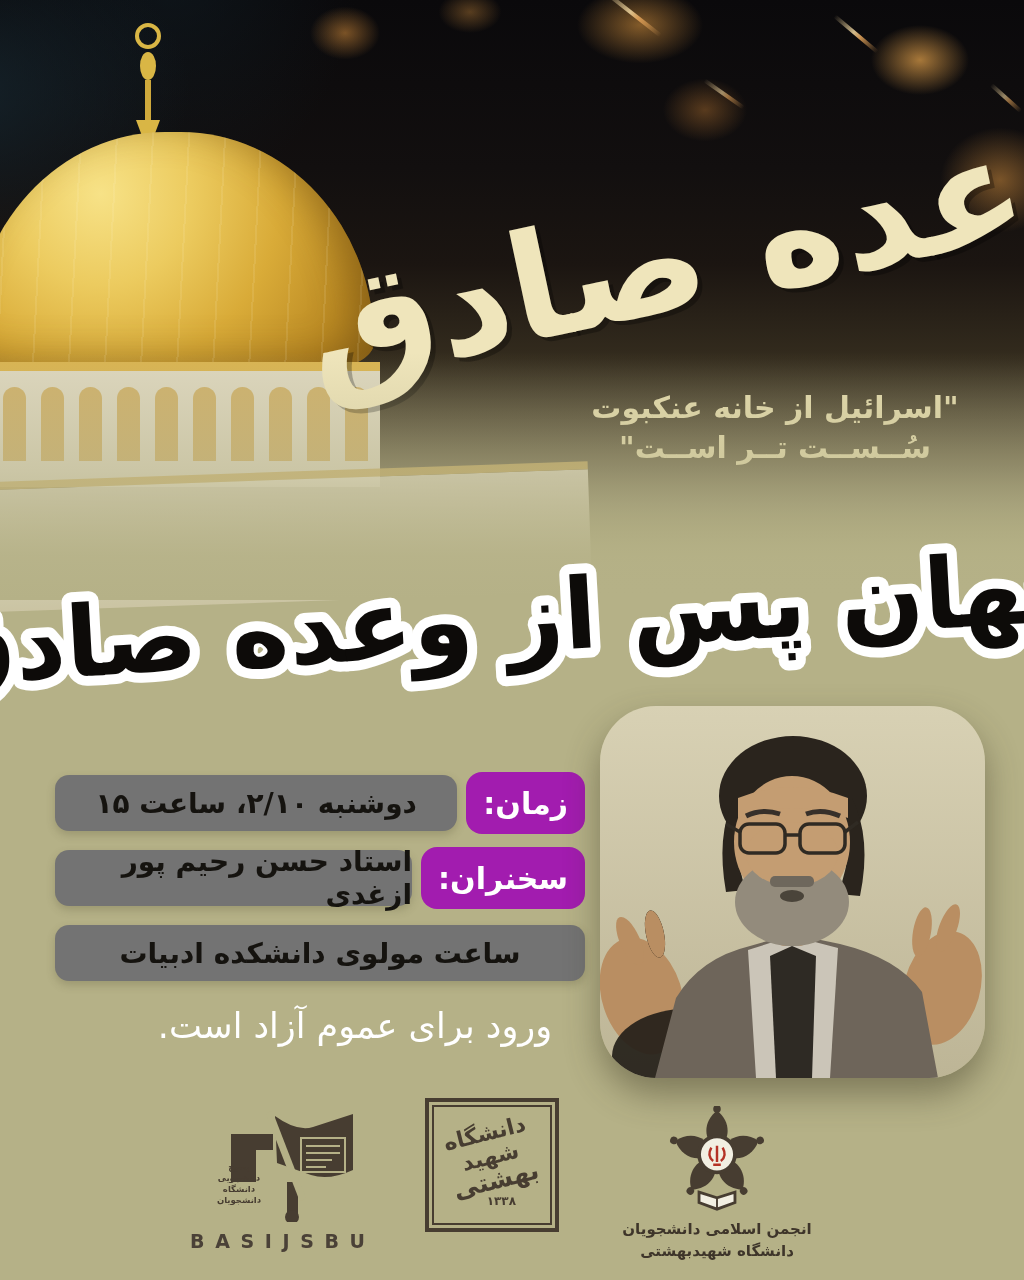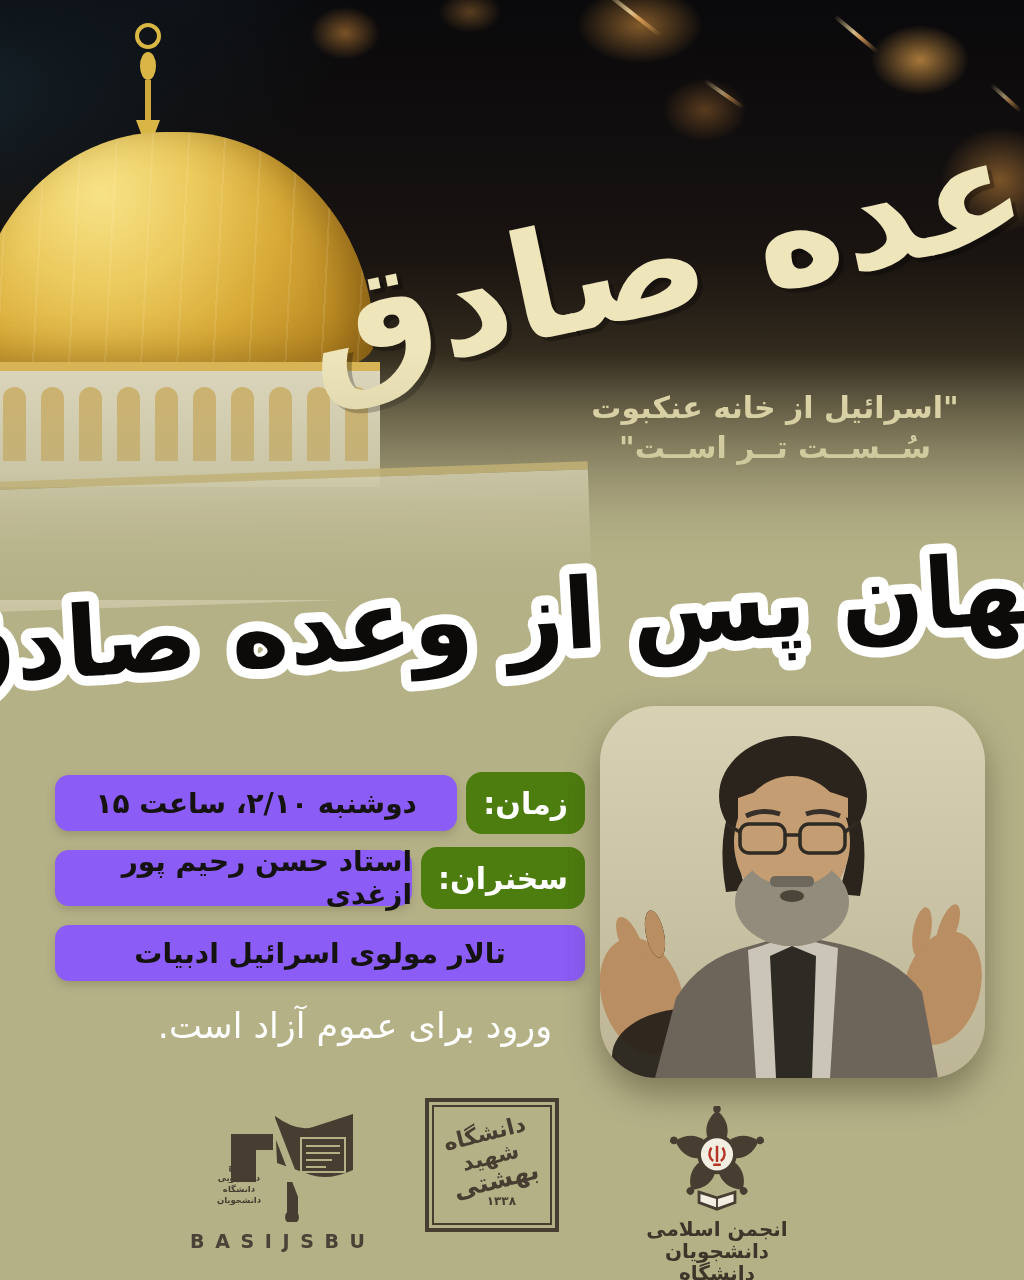--- a/index.html
+++ b/index.html
@@ -73,46 +73,46 @@
   .quote { position:absolute; right:34px; top:388px; width:430px; text-align:center;
     color:#e3daad; font-weight:bold; font-size:30px; line-height:40px; letter-spacing:.5px; }
 
   
   .title-svg { position:absolute; left:0; top:532px; width:1024px; height:185px; }
 
   
   .info { position:absolute; right:439px; left:55px; top:772px; width:530px; }
   .row { display:flex; align-items:center; gap:9px; margin-bottom:13px; height:62px; }
   .row-label {
-    background:#4d7c0f; color:#fff; font-weight:bold; font-size:30px;
+    background:#a21caf; color:#fff; font-weight:bold; font-size:30px;
     height:62px; min-width:118px; padding:10px 17px; border-radius:16px;
     display:flex; align-items:center; justify-content:center; flex:0 0 auto;
   }
   .row-value {
-    background:#8b5cf6; color:#15130f; font-weight:bold; font-size:28px;
+    background:#737373; color:#15130f; font-weight:bold; font-size:28px;
     height:56px; flex:1; border-radius:14px;
     display:flex; align-items:center; justify-content:center;
     box-shadow:0 4px 8px rgba(80,74,48,.25);
   }
   .note { position:absolute; left:55px; top:1006px; width:600px; text-align:center;
     color:#ffffff; font-weight:normal; font-size:35px; }
 
   
   .photo {
     position:absolute; left:600px; top:706px; width:385px; height:372px;
     border-radius:56px; overflow:hidden;
     box-shadow:0 16px 34px rgba(58,53,33,.45);
   }
   .photo svg { display:block; }
 
   
   .footer { position:absolute; left:0; top:1098px; width:1024px;
     display:flex; justify-content:center; align-items:flex-start; gap:58px; }
   .logo-assoc { width:200px; text-align:center; color:#3e352a; margin-top:8px; }
-  .logo-assoc .l1, .logo-assoc .l2 { font-weight:bold; font-size:20px; line-height:22px; }
+  .logo-assoc .l1, .logo-assoc .l2 { font-weight:bold; font-size:15px; line-height:22px; }
   .logo-seal {
     width:134px; height:134px; border:4px solid #473d31; background:transparent;
     box-shadow:inset 0 0 0 3px #b5b187, inset 0 0 0 5px #473d31;
     display:flex; align-items:center; justify-content:center;
   }
   .seal-inner { text-align:center; color:#473d31; transform:rotate(-14deg); font-weight:bold; }
   .seal-inner .w { font-size:22px; line-height:24px; }
   .seal-inner .w3 { font-size:25px; }
   .seal-inner .yr { font-size:12px; margin-top:2px; transform:rotate(14deg); }
   .logo-basij { width:160px; text-align:center; position:relative; margin-top:2px; }
@@ -174,21 +174,21 @@
   <div class="info" dir="rtl">
     <div class="row">
       <div class="row-label">زمان:</div>
       <div class="row-value">دوشنبه ۲/۱۰، ساعت ۱۵</div>
     </div>
     <div class="row">
       <div class="row-label">سخنران:</div>
       <div class="row-value">استاد حسن رحیم پور ازغدی</div>
     </div>
     <div class="row">
-      <div class="row-value">تالار مولوی اسرائیل ادبیات</div>
+      <div class="row-value">ساعت مولوی دانشکده ادبیات</div>
     </div>
   </div>
 
   <div class="note" dir="rtl">ورود برای عموم آزاد است.</div>
 
   <div class="photo">
     <svg width="385" height="372" viewBox="0 0 385 372">
       <defs>
         <linearGradient id="pbg" x1="0" y1="0" x2="0" y2="1">
           <stop offset="0" stop-color="#d8d1b4"></stop>

